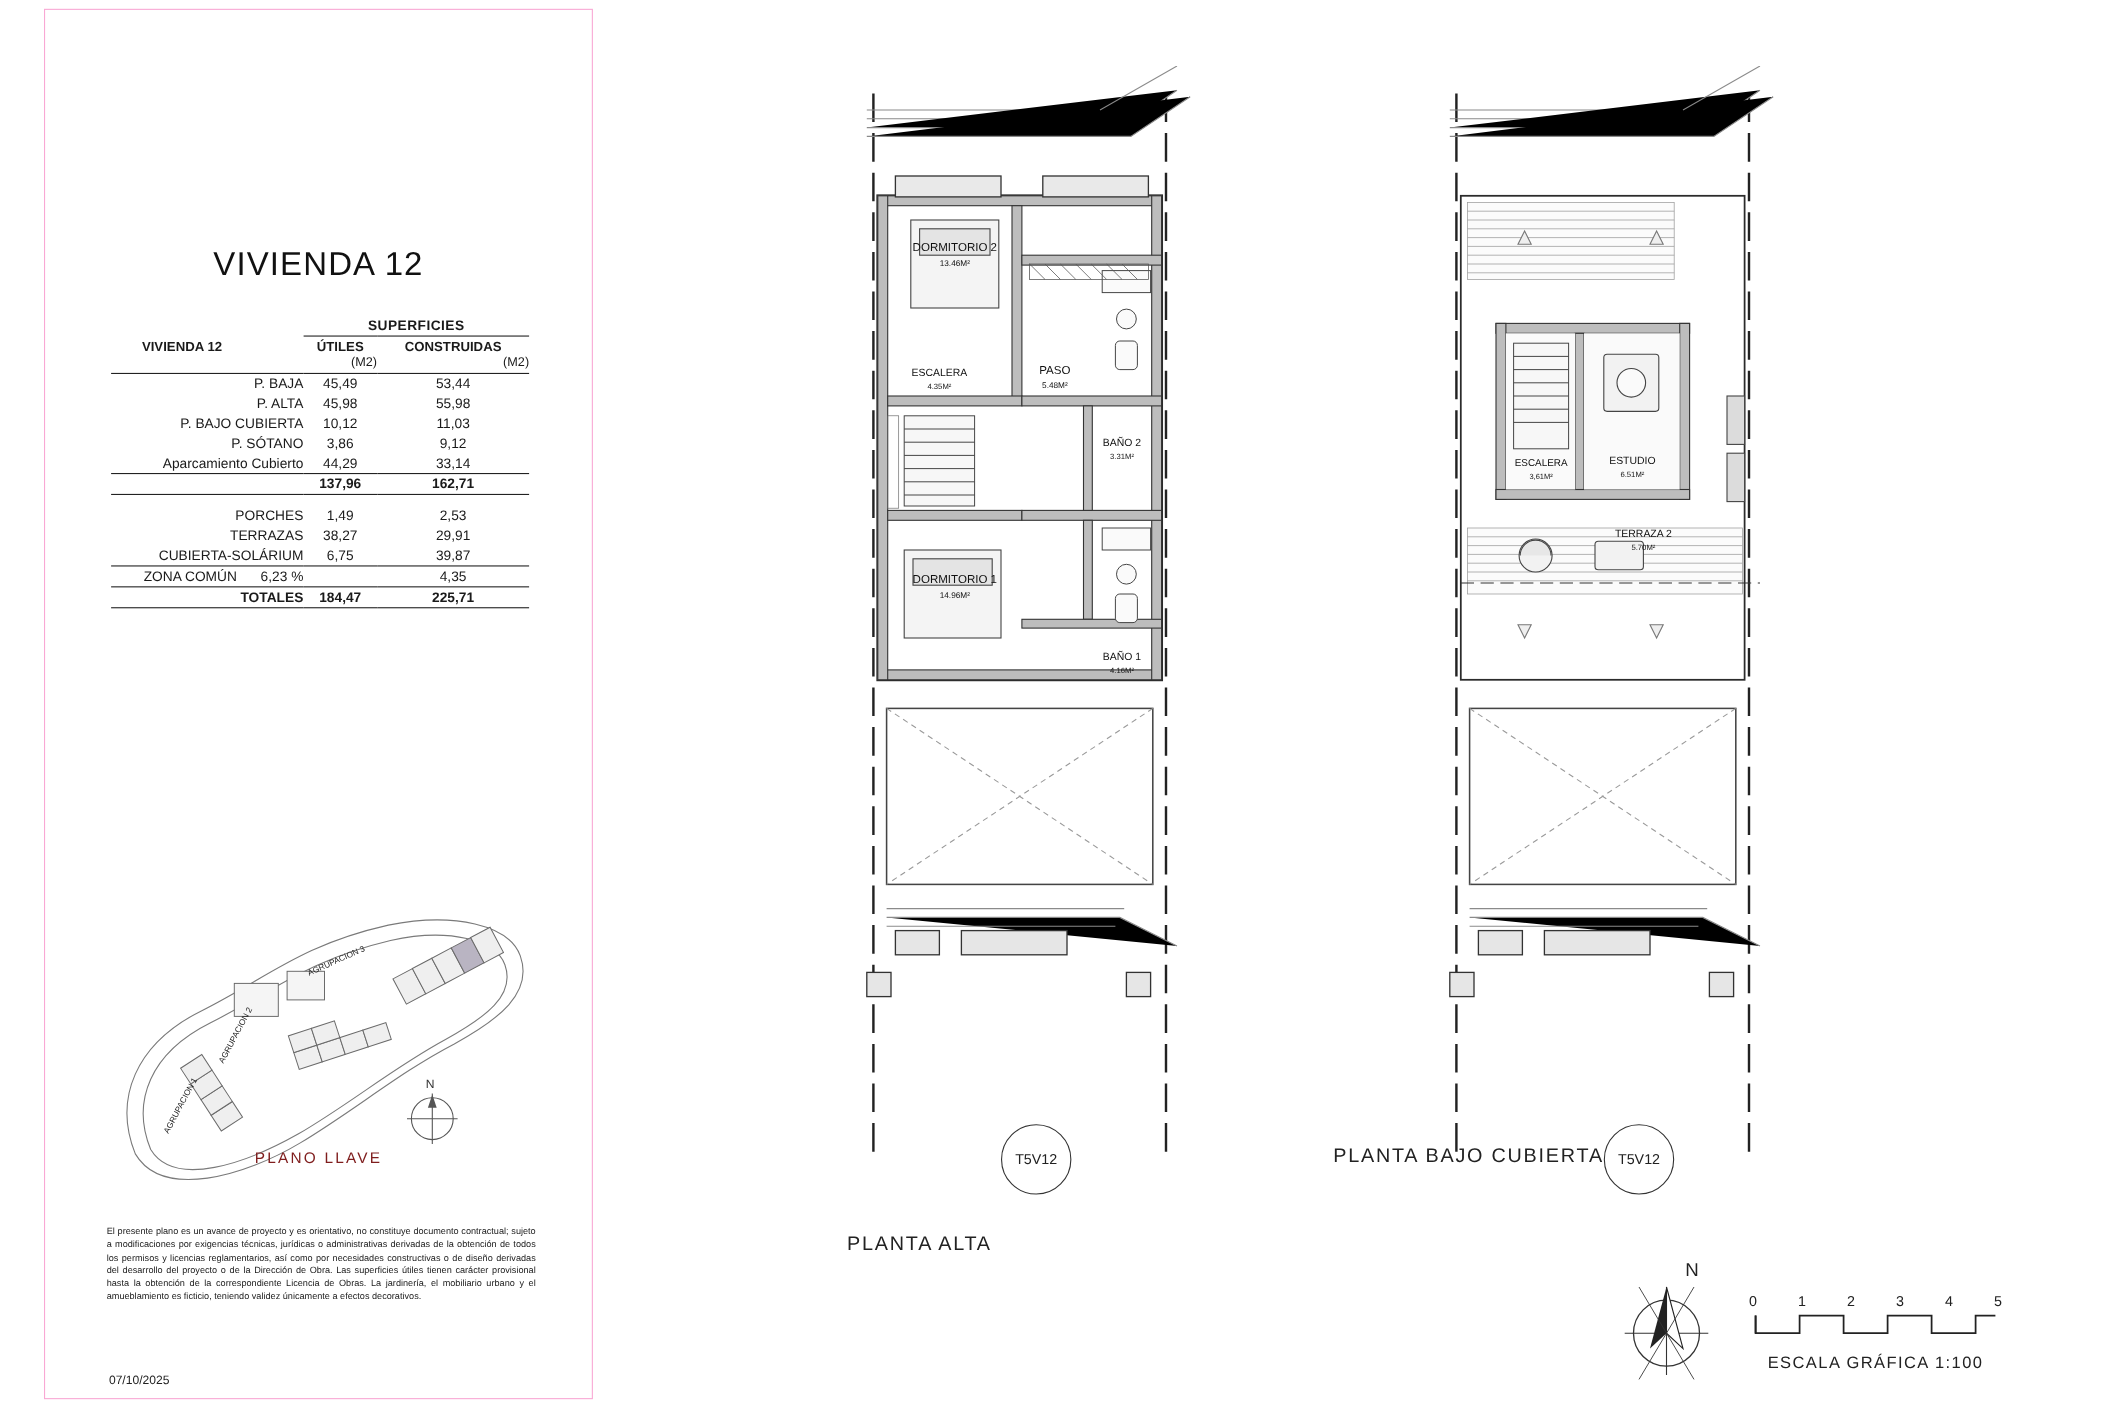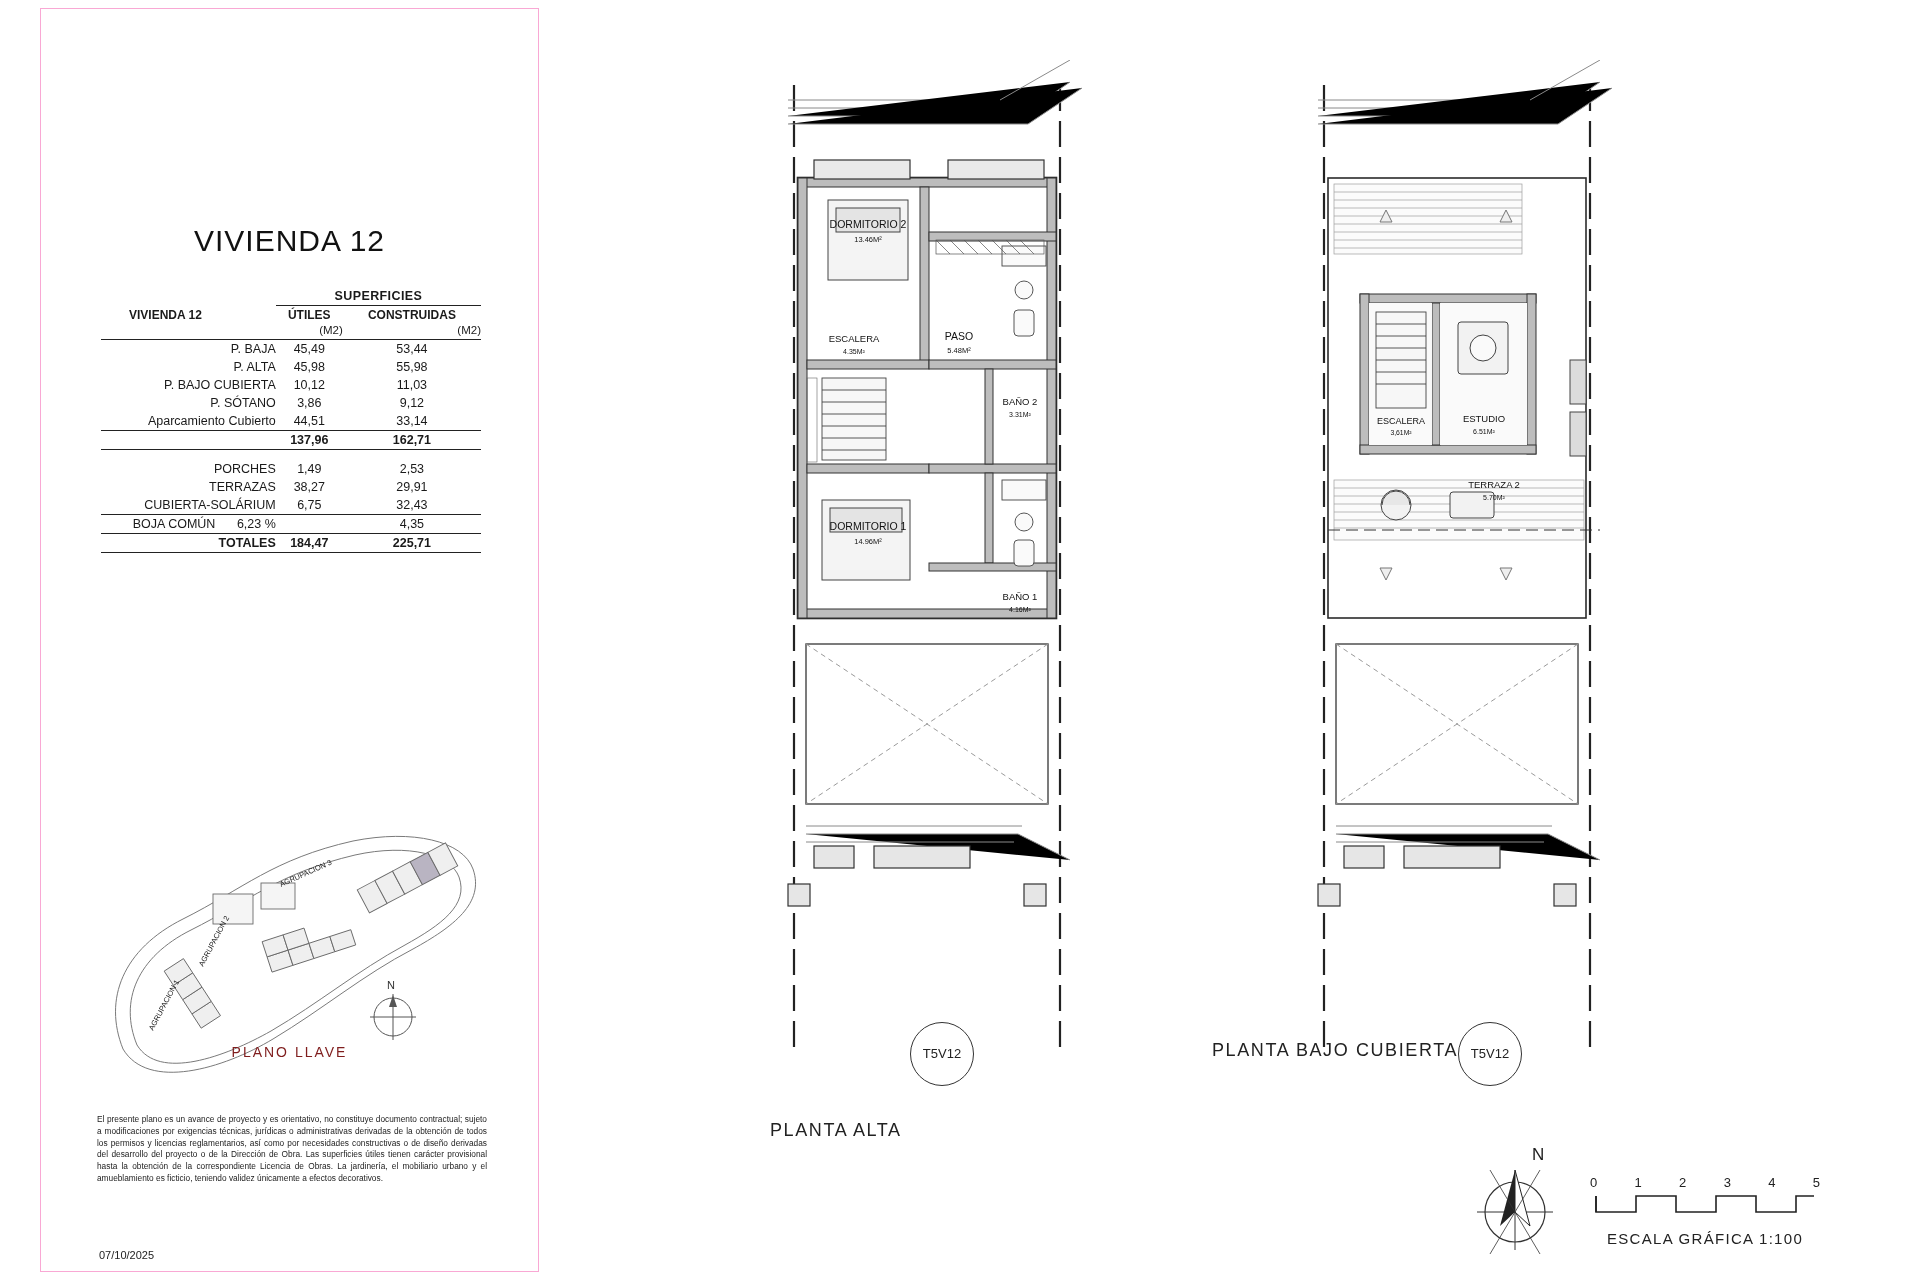--- a/index.html
+++ b/index.html
@@ -128,21 +128,21 @@
           <td class="num">10,12</td>
           <td class="num">11,03</td>
         </tr>
         <tr>
           <td class="rowlabel">P. SÓTANO</td>
           <td class="num">3,86</td>
           <td class="num">9,12</td>
         </tr>
         <tr class="botline">
           <td class="rowlabel">Aparcamiento Cubierto</td>
-          <td class="num">44,51</td>
+          <td class="num">44,29</td>
           <td class="num">33,14</td>
         </tr>
         <tr class="bold botline">
           <td class="rowlabel"></td>
           <td class="num">137,96</td>
           <td class="num">162,71</td>
         </tr>
 
         <tr class="spacer">
               <td colspan="3"></td>
@@ -154,26 +154,26 @@
           <td class="num">2,53</td>
         </tr>
         <tr>
           <td class="rowlabel">TERRAZAS</td>
           <td class="num">38,27</td>
           <td class="num">29,91</td>
         </tr>
         <tr class="botline">
           <td class="rowlabel">CUBIERTA-SOLÁRIUM</td>
           <td class="num">6,75</td>
-          <td class="num">32,43</td>
+          <td class="num">39,87</td>
         </tr>
 
         <tr class="botline">
           <td class="rowlabel">
-            <span>BOJA COMÚN</span>
+            <span>ZONA COMÚN</span>
             <span style="margin-left:18px">6,23 %</span>
           </td>
           <td class="num"></td>
           <td class="num">4,35</td>
         </tr>
         <tr class="bold botline">
           <td class="rowlabel">TOTALES</td>
           <td class="num">184,47</td>
           <td class="num">225,71</td>
         </tr>

